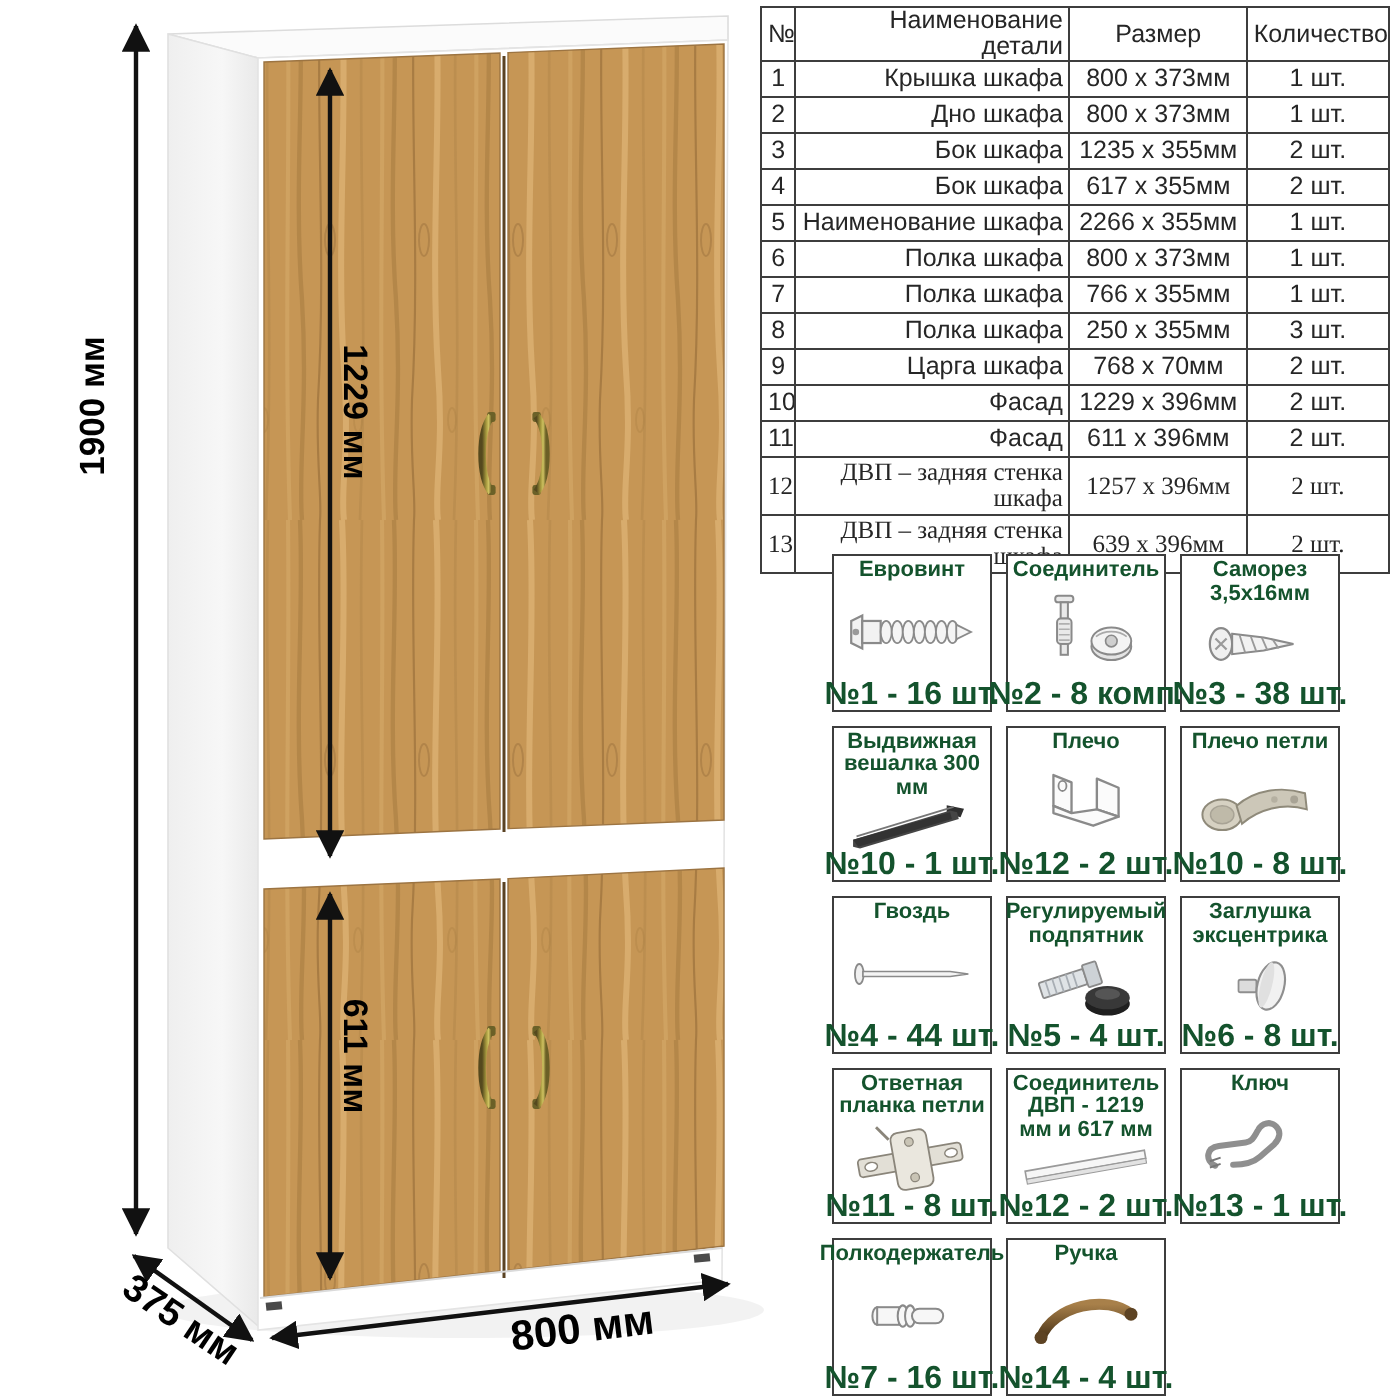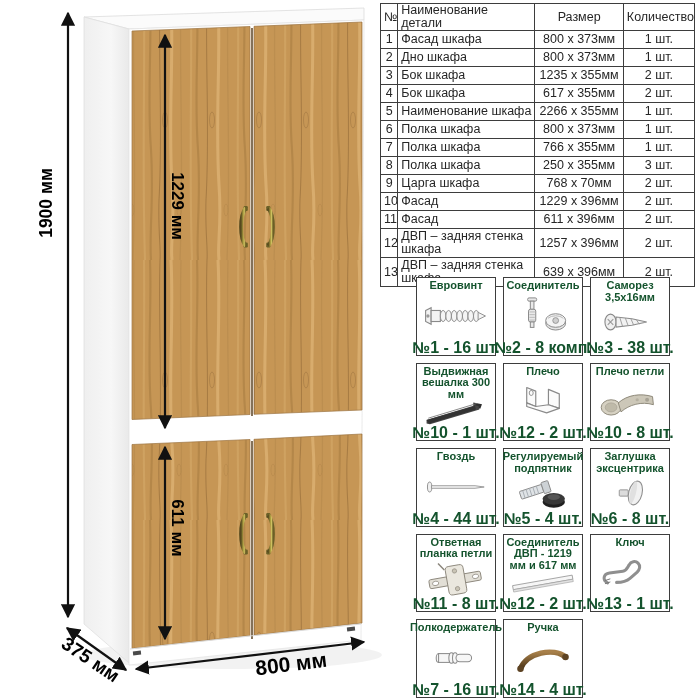--- a/index.html
+++ b/index.html
@@ -3,27 +3,27 @@
 <meta charset="utf-8">
 <style>
   html,body{margin:0;padding:0;}
   body{width:700px;height:700px;background:#ffffff;font-family:"Liberation Sans",sans-serif;position:relative;overflow:hidden;}
   .canvas{position:absolute;inset:0;}
 
   
   .parts-table{position:absolute;left:380px;top:3px;border-collapse:collapse;table-layout:fixed;width:315px;font-size:12.5px;color:#262626;background:#fff;}
   .parts-table th,.parts-table td{border:1px solid #3d3d3d;padding:0 3px;line-height:13px;vertical-align:middle;font-weight:normal;overflow:hidden;}
   .parts-table tr{height:18px;}
-  .parts-table tr.tall{height:29px;}
+  .parts-table tr.tall{height:29px;font-family:Liberation Serif, serif;}
   .col-num{width:17px;}
   .col-name{width:135px;}
   .col-size{width:87px;}
   .col-qty{width:70px;}
   .tc{text-align:center;}
-  .tl{text-align:left;padding-left:4px;}
+  .tl{text-align:right;padding-left:4px;}
 
   
   .hw{position:absolute;left:416px;top:277px;display:grid;grid-template-columns:repeat(3,80px);grid-auto-rows:78.5px;gap:7px;color:#14532d;}
   .hw-cell{border:1.5px solid #3d3d3d;background:#fff;box-sizing:border-box;display:flex;flex-direction:column;align-items:center;justify-content:space-between;padding:2px 1px 1px;}
   .hw-title{font-weight:bold;font-size:11px;line-height:11.5px;text-align:center;}
   .hw-icon{flex:1;display:flex;align-items:center;justify-content:center;min-height:0;}
   .hw-icon svg{display:block;}
   .hw-label{font-weight:bold;font-size:16px;line-height:13px;white-space:nowrap;}
 
   
@@ -129,21 +129,21 @@
       </colgroup>
     <tbody>
         <tr>
       <th class="tc">№</th>
       <th class="tl">Наименование детали</th>
       <th class="tc">Размер</th>
       <th class="tc">Количество</th>
     </tr>
     <tr>
           <td class="tc">1</td>
-          <td class="tl">Фасад шкафа</td>
+          <td class="tl">Крышка шкафа</td>
           <td class="tc">800 x 373мм</td>
           <td class="tc">1 шт.</td>
         </tr>
     <tr>
           <td class="tc">2</td>
           <td class="tl">Дно шкафа</td>
           <td class="tc">800 x 373мм</td>
           <td class="tc">1 шт.</td>
         </tr>
     <tr>

